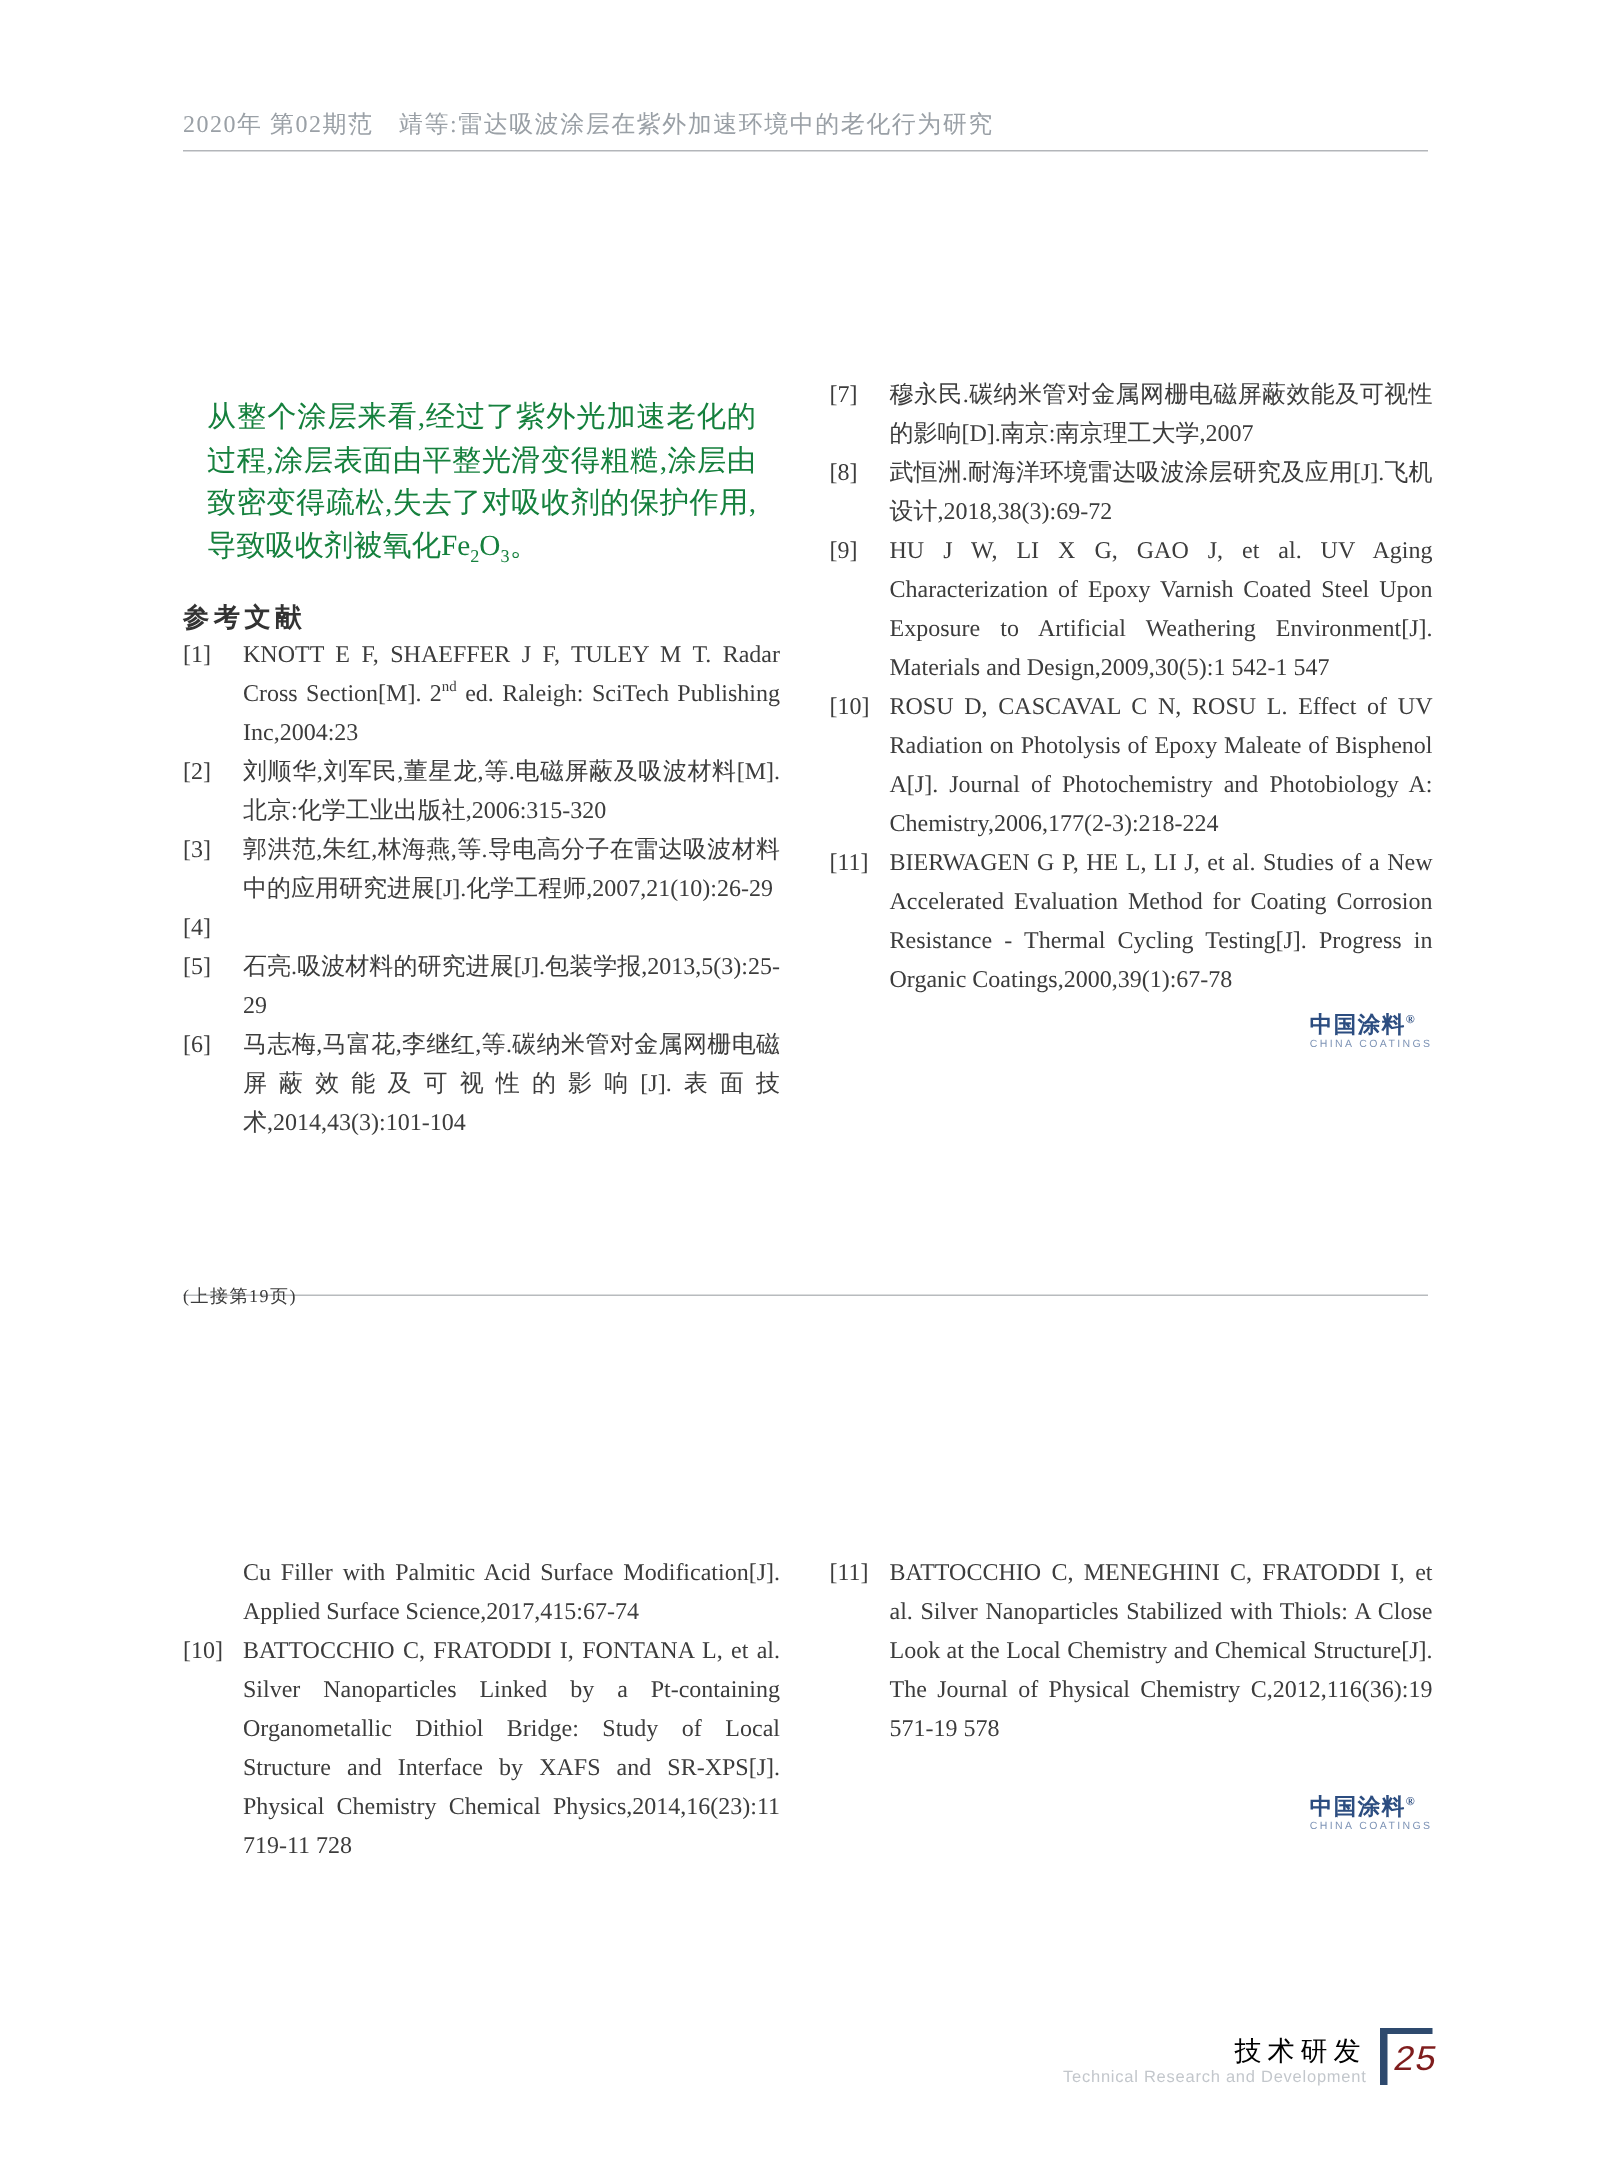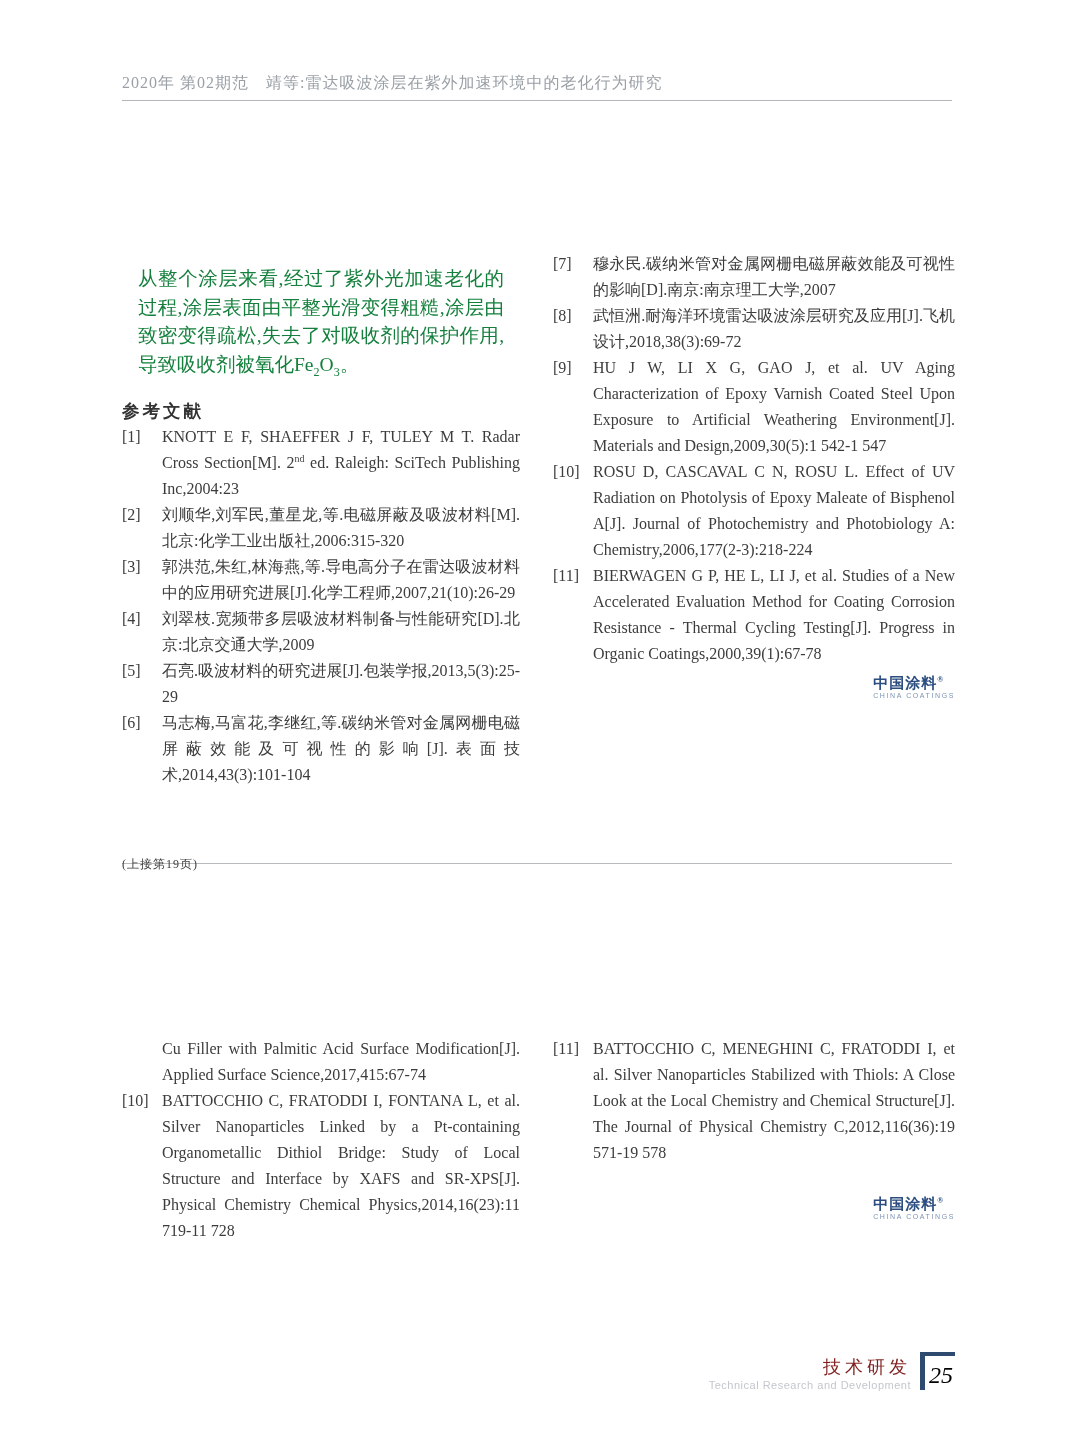--- a/index.html
+++ b/index.html
@@ -67,39 +67,39 @@
     position:absolute;left:122px;top:856px;
     font-size:12px;color:#3c3c3c;letter-spacing:1px;
   }
   
   .footer{
     position:absolute;top:1352px;right:117px;
     display:flex;align-items:flex-start;
   }
   .footer-text{text-align:right;margin-right:9px;padding-top:4px;}
   .footer-cn{
-    font-size:18px;color:#7f1d1d;letter-spacing:4px;line-height:22px;
+    font-size:18px;color:#000000;letter-spacing:4px;line-height:22px;
     font-family:"Liberation Serif","DejaVu Serif",serif;
   }
   .footer-en{
     font-size:11px;color:#c3c7cc;letter-spacing:0.5px;line-height:15px;
     font-family:"Liberation Sans","DejaVu Sans",sans-serif;
   }
   .page-badge{
     position:relative;width:35px;height:46px;
     border-top:4px solid #2e4a6e;box-sizing:border-box;
   }
   .page-badge::before{
     content:"";position:absolute;left:0;top:0;width:5px;height:34px;
     background:#2e4a6e;
   }
   .page-num{
     display:block;padding-left:9px;
-    font-size:24px;font-style:italic;color:#000000;line-height:38px;
-    font-family:Liberation Serif, serif;
+    font-size:24px;font-style:italic;color:#7f1d1d;line-height:38px;
+    font-family:Liberation Mono, monospace;
   }
 </style>
 </head>
 <body>
 
 <div class="page">
 
   <div class="header">
     <span>2020年 第02期</span>
     <span>范　靖等:雷达吸波涂层在紫外加速环境中的老化行为研究</span>
@@ -120,21 +120,20 @@
           <span class="ref-text">刘顺华,刘军民,董星龙,等.电磁屏蔽及吸波材料[M].北京:化学工业出版社,2006:315-320</span>
         </div>
 
         <div class="ref">
           <span class="marker">[3]</span>
           <span class="ref-text">郭洪范,朱红,林海燕,等.导电高分子在雷达吸波材料中的应用研究进展[J].化学工程师,2007,21(10):26-29</span>
         </div>
 
         <div class="ref">
           <span class="marker">[4]</span>
-          <span class="ref-text">刘翠枝.宽频带多层吸波材料制备与性能研究[D].北京:北京交通大学,2009</span>
         </div>
 
         <div class="ref">
           <span class="marker">[5]</span>
           <span class="ref-text">石亮.吸波材料的研究进展[J].包装学报,2013,5(3):25-29</span>
         </div>
 
         <div class="ref">
           <span class="marker">[6]</span>
           <span class="ref-text">马志梅,马富花,李继红,等.碳纳米管对金属网栅电磁屏蔽效能及可视性的影响[J].表面技术,2014,43(3):101-104</span>

